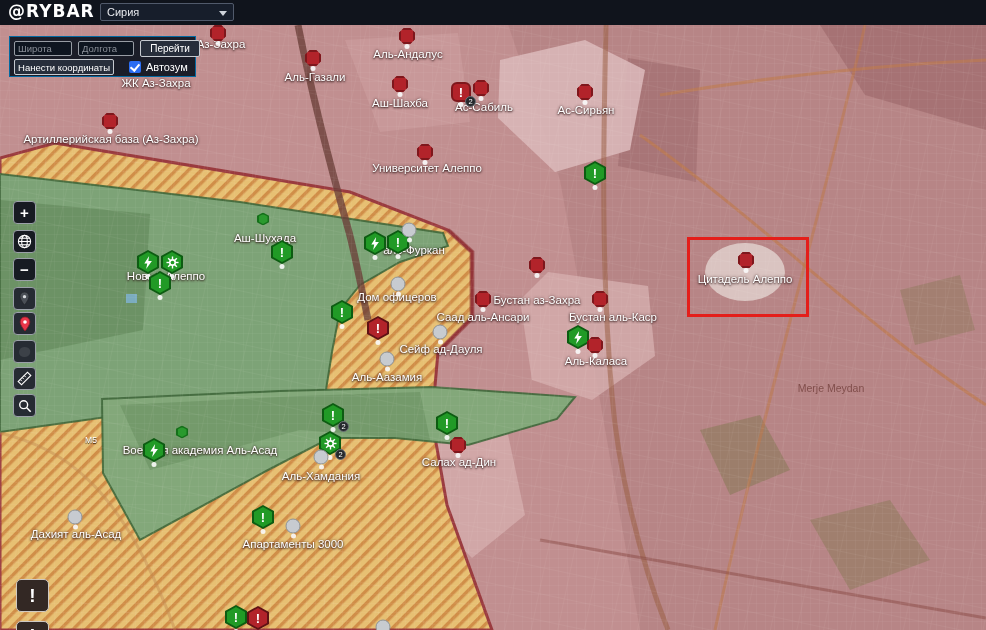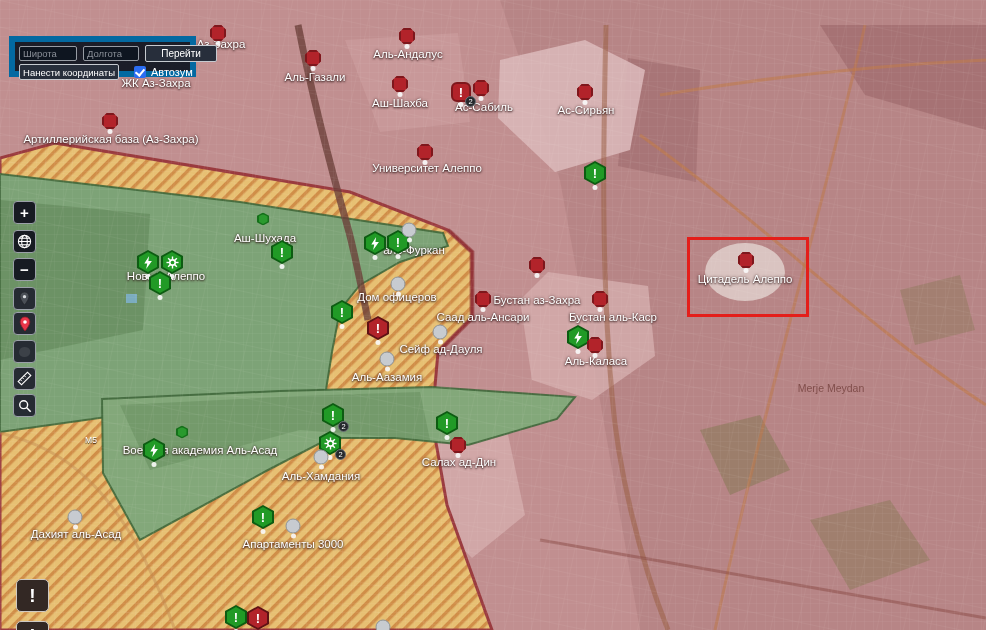--- a/index.html
+++ b/index.html
@@ -6,27 +6,27 @@
   *{box-sizing:border-box;font-family:"Liberation Sans",sans-serif;}
   #app{position:relative;width:986px;height:630px;overflow:hidden;background:#c18f90;}
 
   
   .topbar{position:absolute;left:0;top:0;width:986px;height:25px;background:#10141c;z-index:40;}
   .logo{position:absolute;left:8px;top:1px;color:#fff;font-size:17px;font-weight:800;letter-spacing:1px;font-family:"DejaVu Sans",sans-serif;}
   .region-select{position:absolute;left:100px;top:3px;width:134px;height:18px;background:#171e2b;border:1px solid #515a6b;border-radius:2px;color:#e8eaee;font-size:11px;display:flex;align-items:center;padding:0 6px;cursor:pointer;}
   .region-select .chev{position:absolute;right:6px;top:7px;width:0;height:0;border-left:4px solid transparent;border-right:4px solid transparent;border-top:5px solid #cfd4db;}
 
   
-  .panel{position:absolute;left:9px;top:36px;width:187px;height:41px;background:rgba(13,19,31,.92);border:6px solid #0369a1;z-index:35;}
+  .panel{position:absolute;left:9px;top:36px;width:187px;height:41px;background:rgba(13,19,31,.92);border:1px solid #0369a1;z-index:35;}
   .panel input{position:absolute;height:15px;background:#0e1520;border:1px solid #979ca4;color:#dfe3e8;font-size:9.5px;padding:0 3px;border-radius:2px;}
   .panel input::placeholder{color:#8b9099;}
   .in-lat{left:4px;top:4px;width:58px;}
   .in-lon{left:68px;top:4px;width:56px;}
   .pbtn{position:absolute;background:#272e3b;border:1px solid #c6cad0;border-radius:2px;color:#fff;font-size:10px;display:flex;align-items:center;justify-content:center;cursor:pointer;padding:0;}
-  .btn-go{left:130px;top:3px;width:72px;height:17px;}
+  .btn-go{left:130px;top:3px;width:60px;height:17px;}
   .btn-plot{left:4px;top:22px;width:100px;height:16px;font-size:9.5px;}
   .chk{position:absolute;left:119px;top:24px;width:12px;height:12px;background:#2b6df2;border-radius:2px;cursor:pointer;}
   .chk::after{content:"";position:absolute;left:3px;top:1px;width:4px;height:7px;border:solid #fff;border-width:0 2px 2px 0;transform:rotate(40deg);}
   .chk-label{position:absolute;left:136px;top:24px;color:#fff;font-size:11px;}
 
   
   .tool{position:absolute;left:13px;width:23px;height:23px;background:#171b22;border:1px solid #9aa0a8;border-radius:4px;color:#fff;display:flex;align-items:center;justify-content:center;cursor:pointer;z-index:30;font-size:15px;font-weight:bold;}
   .tool.alt{background:#262b33;}
   .alert-btn{position:absolute;left:16px;top:579px;width:33px;height:33px;background:#332824;border:1px solid #cfc9c3;border-radius:5px;color:#fff;font-size:19px;font-weight:800;display:flex;align-items:center;justify-content:center;z-index:30;cursor:pointer;}
   .alert-btn.cut{top:621px;height:30px;}
@@ -375,20 +375,27 @@
         <span class="hexin"></span>
         <span class="glyph">!</span>
       </div>
       <div class="mk gray-dot" style="left: 383px; top: 627px;">
         <span class="dotbg"></span>
       </div>
     </div>
 
   <div class="hibox"></div>
 
+  <div class="topbar">
+    <div class="logo">@RYBAR</div>
+    <div class="region-select">
+      <span>Сирия</span>
+      <span class="chev"></span>
+    </div>
+  </div>
 
   <div class="panel">
     <input class="in-lat" placeholder="Широта" style="">
     <input class="in-lon" placeholder="Долгота" style="">
     <button class="pbtn btn-go">Перейти</button>
     <button class="pbtn btn-plot">Нанести координаты</button>
     <span class="chk"></span>
     <span class="chk-label">Автозум</span>
   </div>
 

